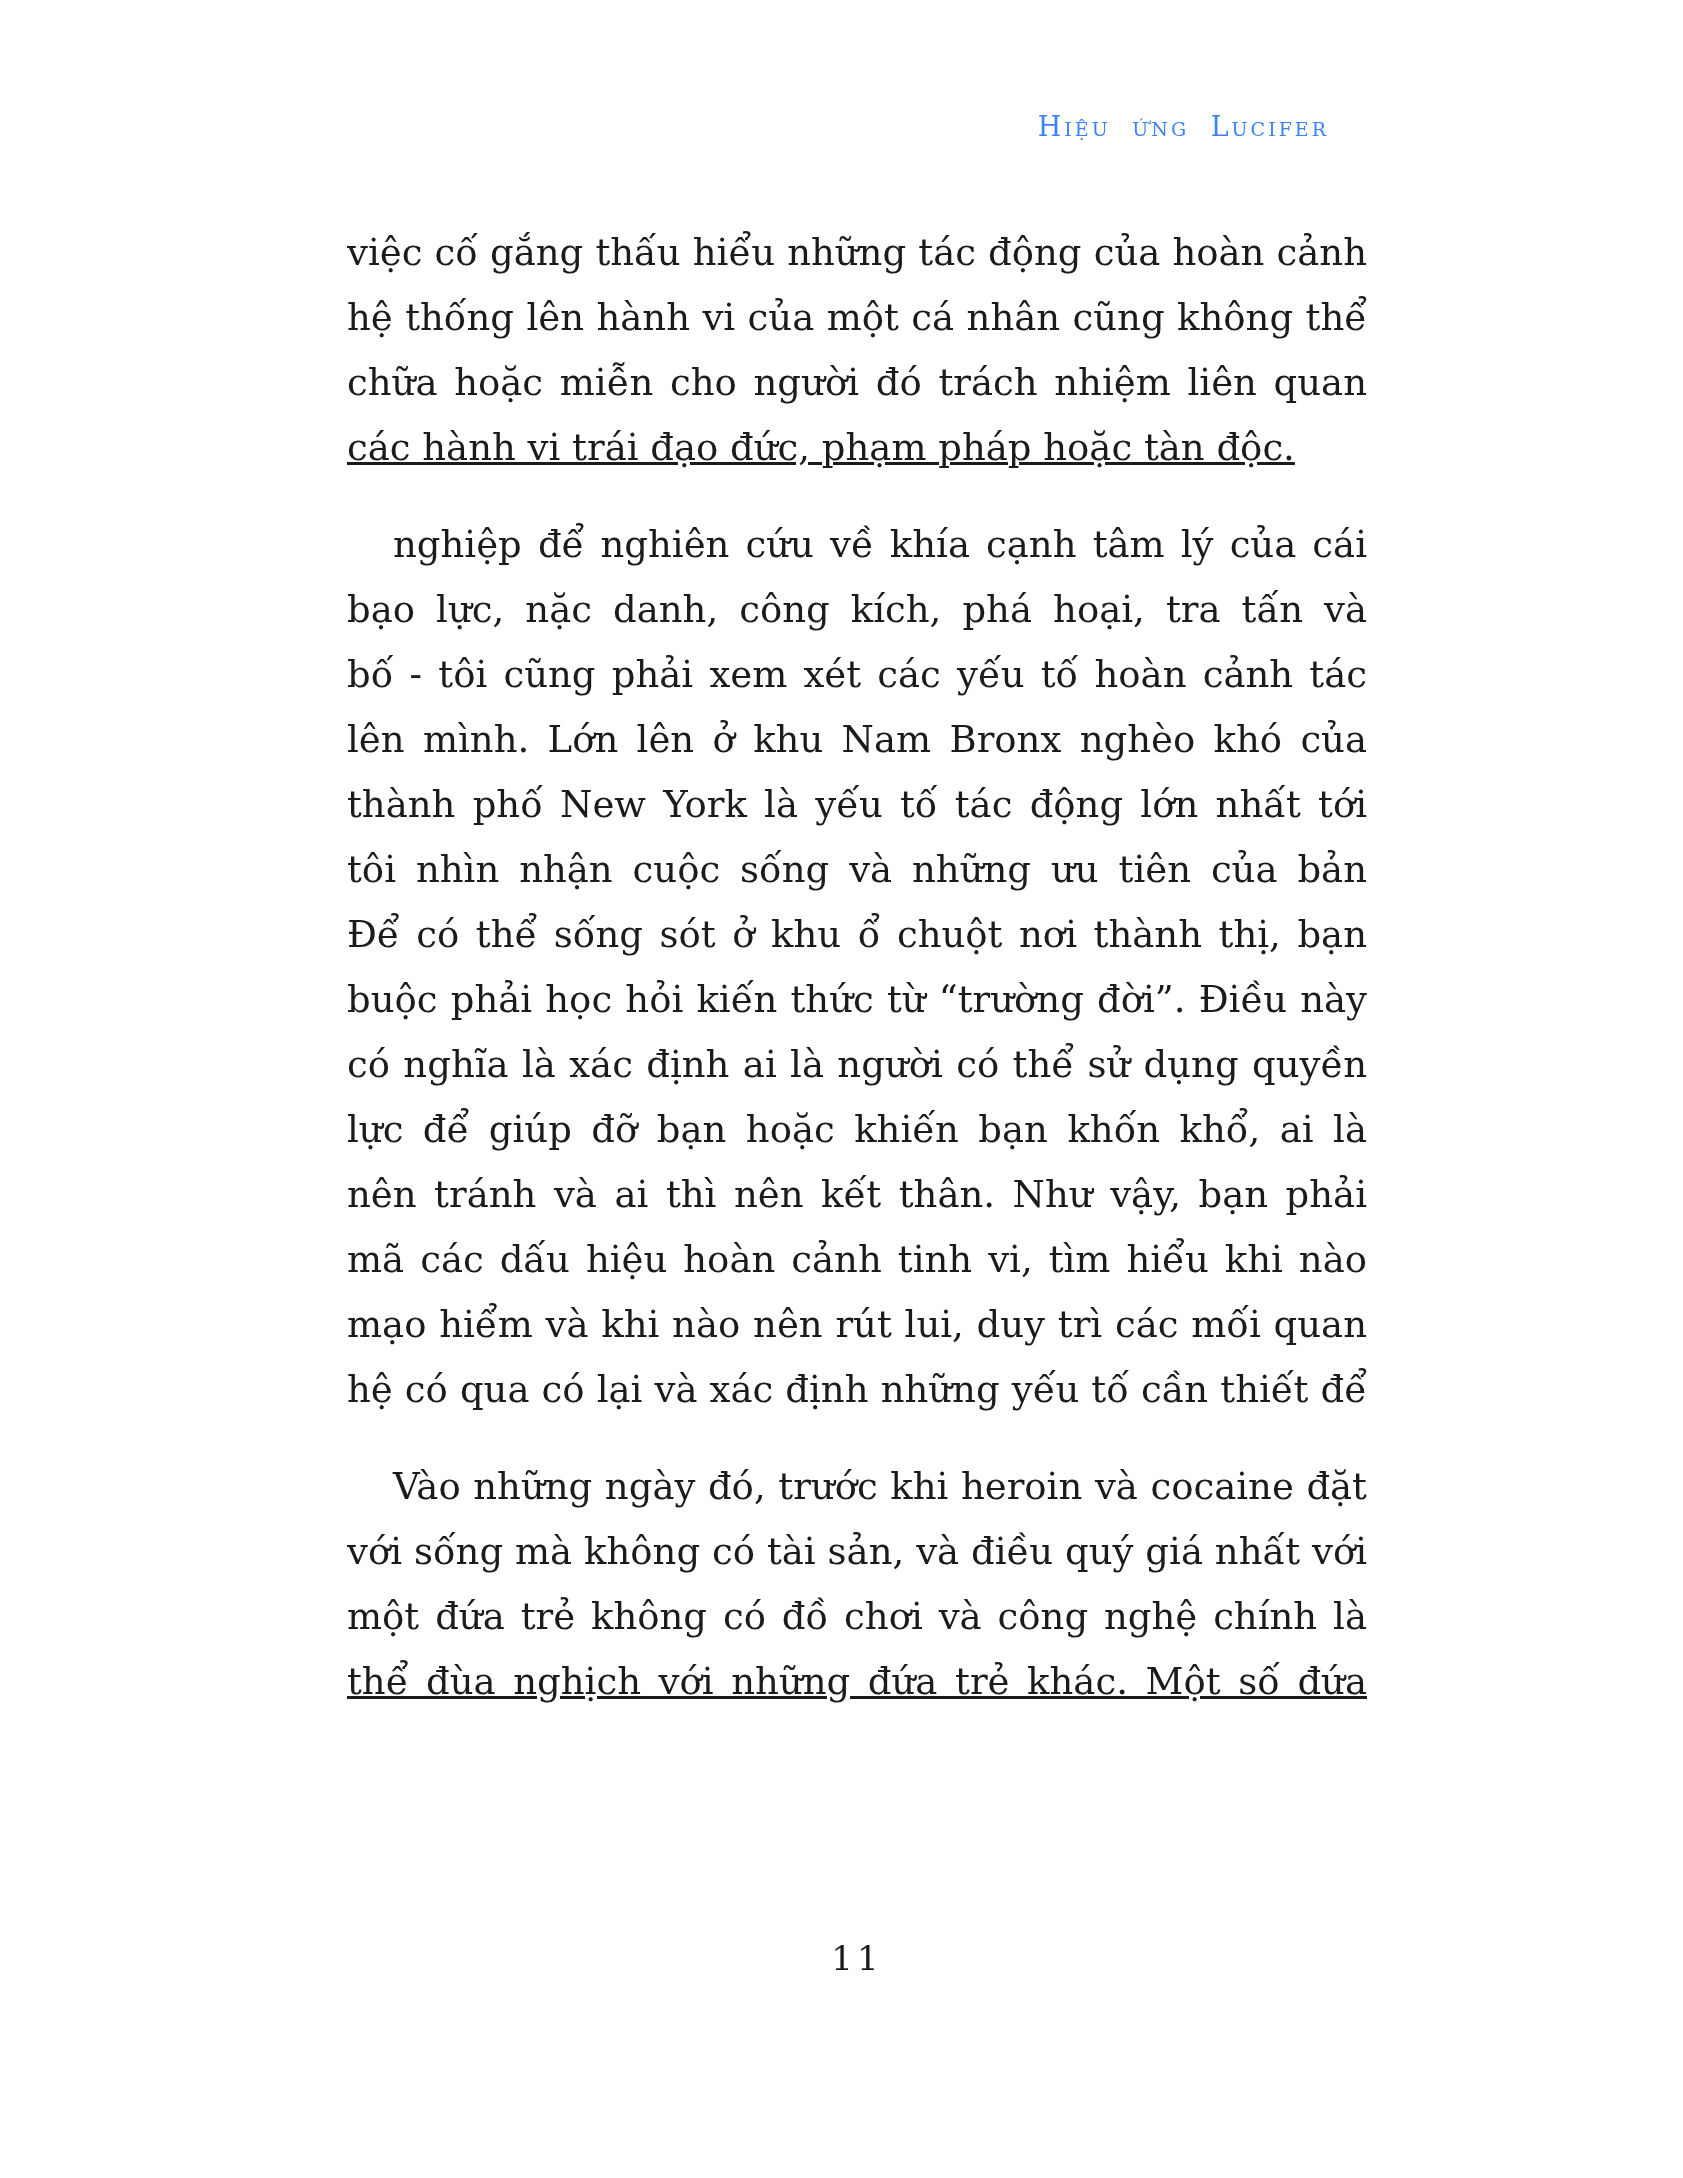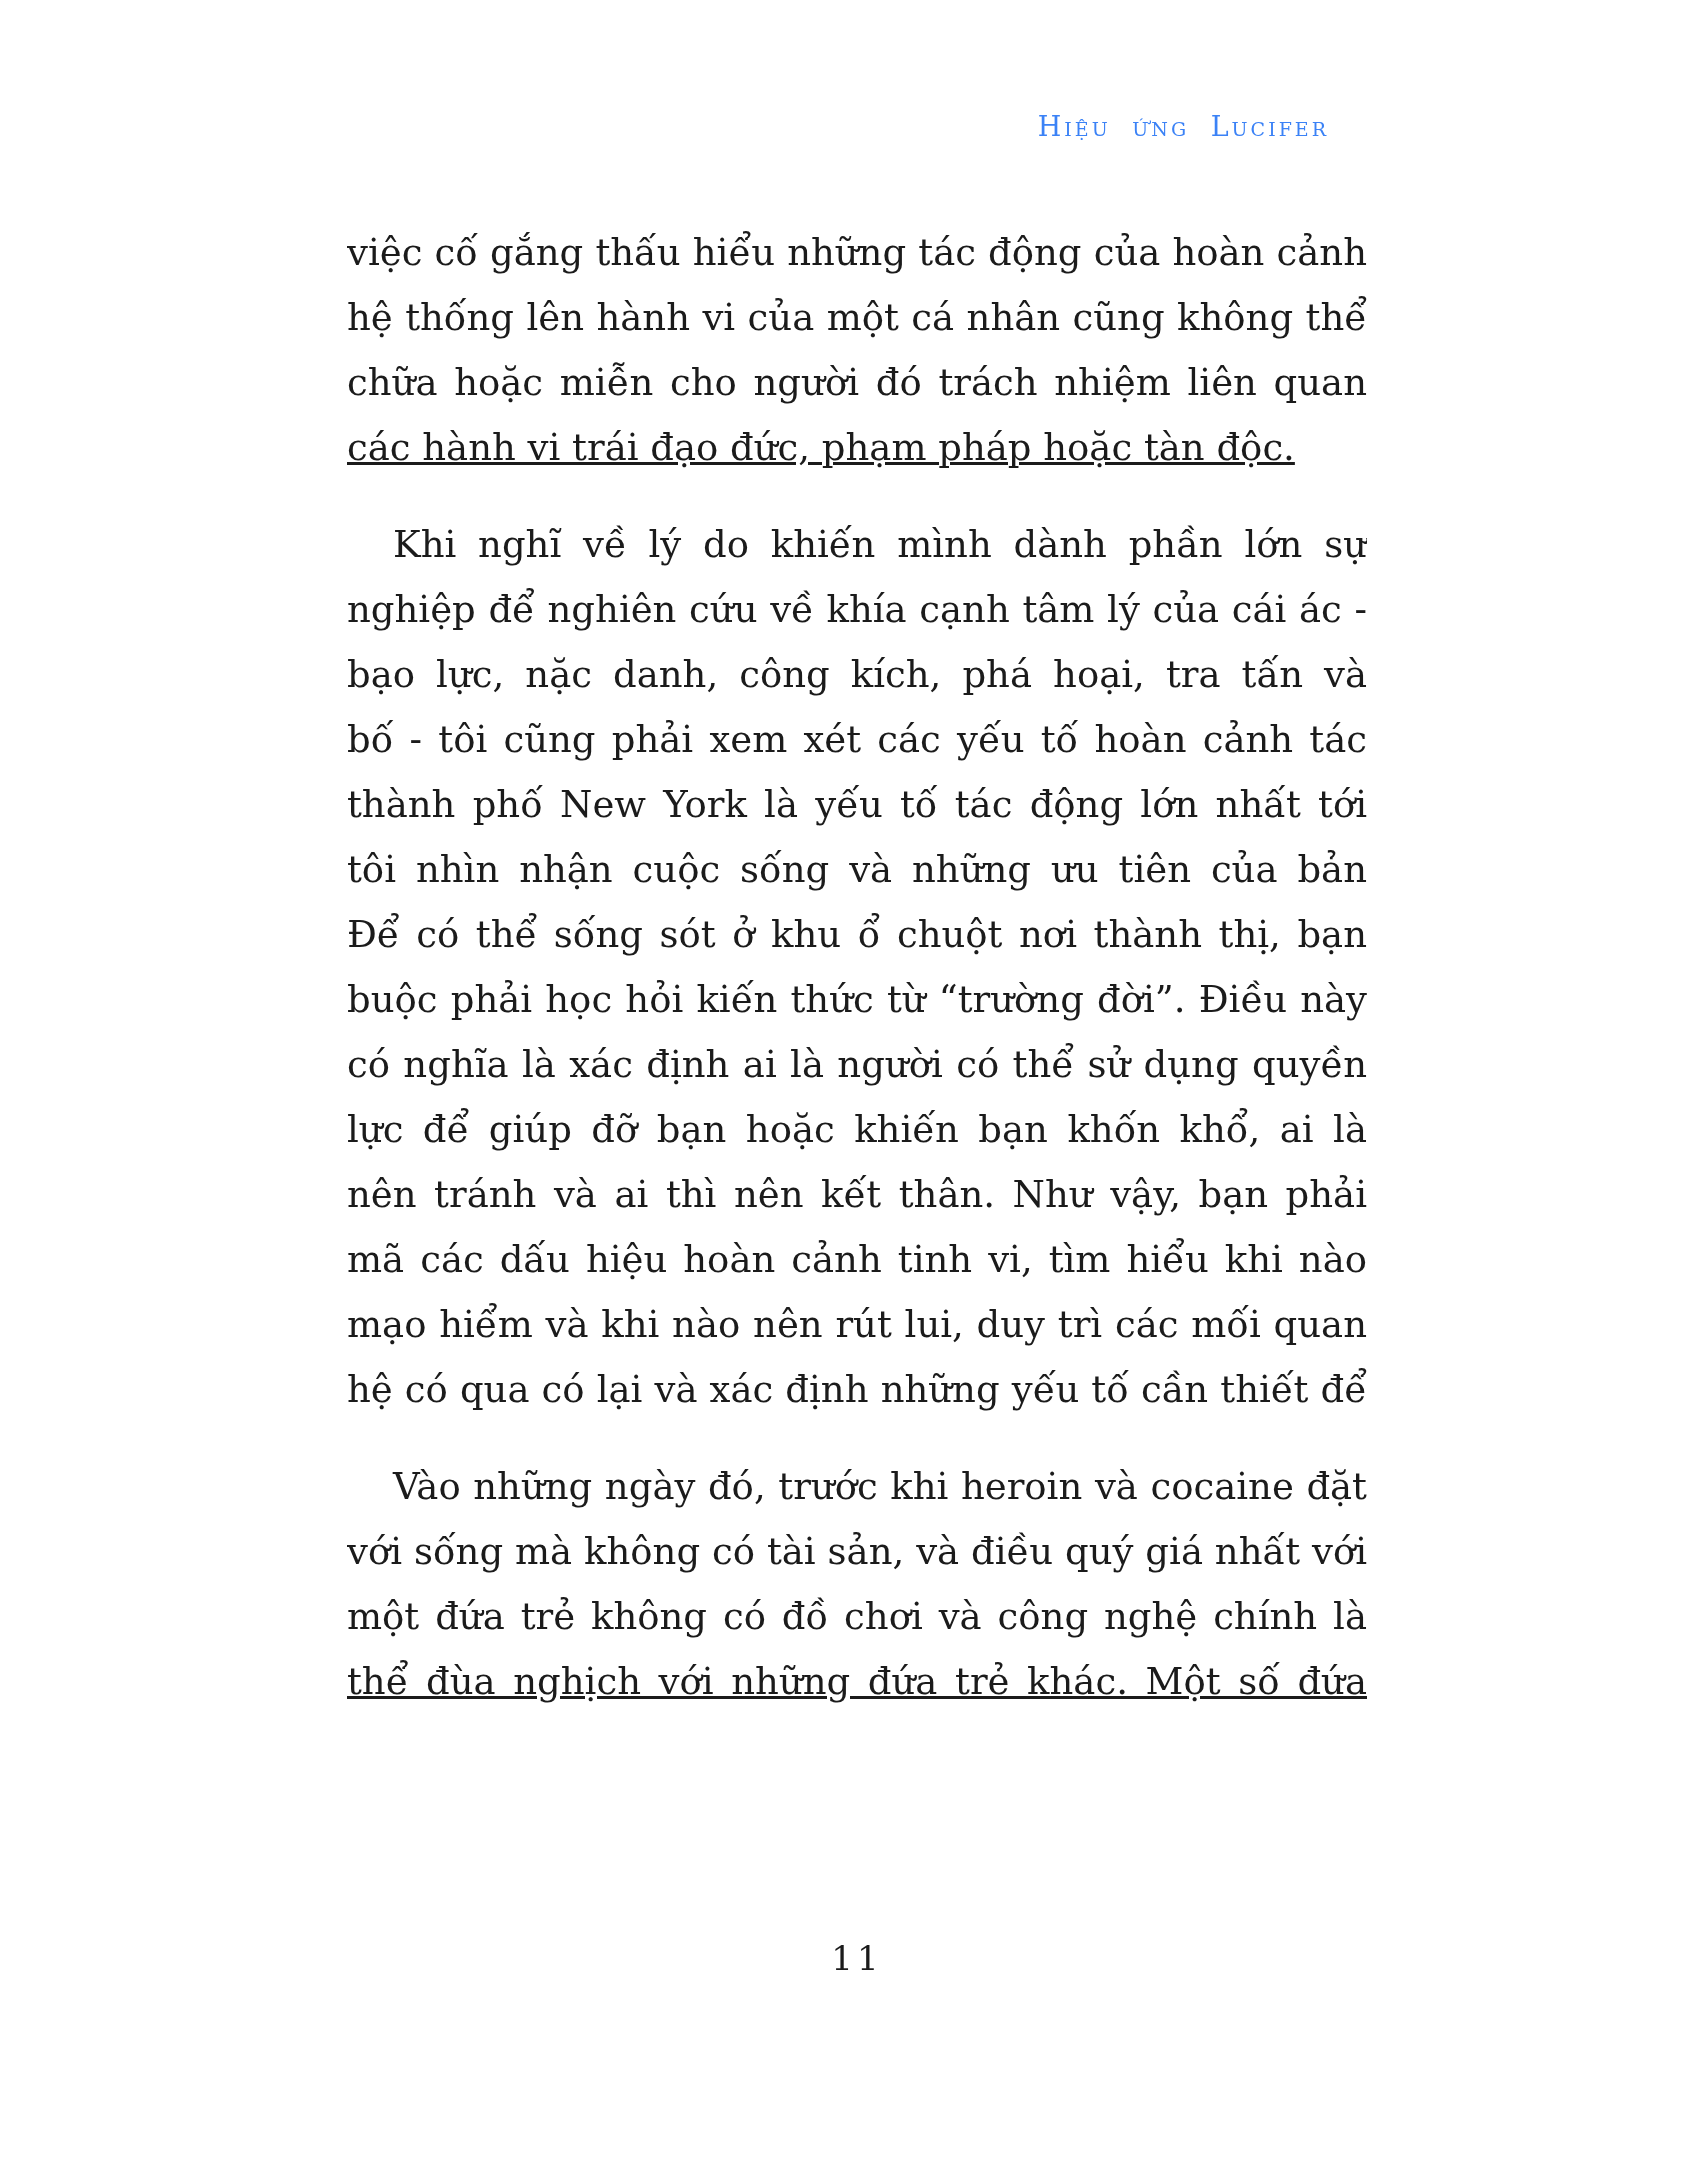--- a/index.html
+++ b/index.html
@@ -72,24 +72,24 @@
   <div class="running-header">Hiệu ứng Lucifer</div>
 
   <div class="page-body" id="page-body">
       <div class="paragraph">
         <div class="line">việc cố gắng thấu hiểu những tác động của hoàn cảnh và</div>
         <div class="line">hệ thống lên hành vi của một cá nhân cũng không thể bào</div>
         <div class="line">chữa hoặc miễn cho người đó trách nhiệm liên quan đến</div>
         <div class="line last">các hành vi trái đạo đức, phạm pháp hoặc tàn độc.</div>
       </div>
       <div class="paragraph indented">
-        <div class="line">Khi nghĩ về lý do khiến mình dành phần lớn sự</div>
         <div class="line">nghiệp để nghiên cứu về khía cạnh tâm lý của cái ác -</div>
         <div class="line">bạo lực, nặc danh, công kích, phá hoại, tra tấn và khủng</div>
         <div class="line">bố - tôi cũng phải xem xét các yếu tố hoàn cảnh tác động</div>
+        <div class="line">lên mình. Lớn lên ở khu Nam Bronx nghèo khó của</div>
         <div class="line">thành phố New York là yếu tố tác động lớn nhất tới cách</div>
         <div class="line">tôi nhìn nhận cuộc sống và những ưu tiên của bản thân.</div>
         <div class="line">Để có thể sống sót ở khu ổ chuột nơi thành thị, bạn</div>
         <div class="line">buộc phải học hỏi kiến thức từ “trường đời”. Điều này</div>
         <div class="line">có nghĩa là xác định ai là người có thể sử dụng quyền</div>
         <div class="line">lực để giúp đỡ bạn hoặc khiến bạn khốn khổ, ai là người</div>
         <div class="line">nên tránh và ai thì nên kết thân. Như vậy, bạn phải giải</div>
         <div class="line">mã các dấu hiệu hoàn cảnh tinh vi, tìm hiểu khi nào nên</div>
         <div class="line">mạo hiểm và khi nào nên rút lui, duy trì các mối quan</div>
         <div class="line">hệ có qua có lại và xác định những yếu tố cần thiết để từ</div>

